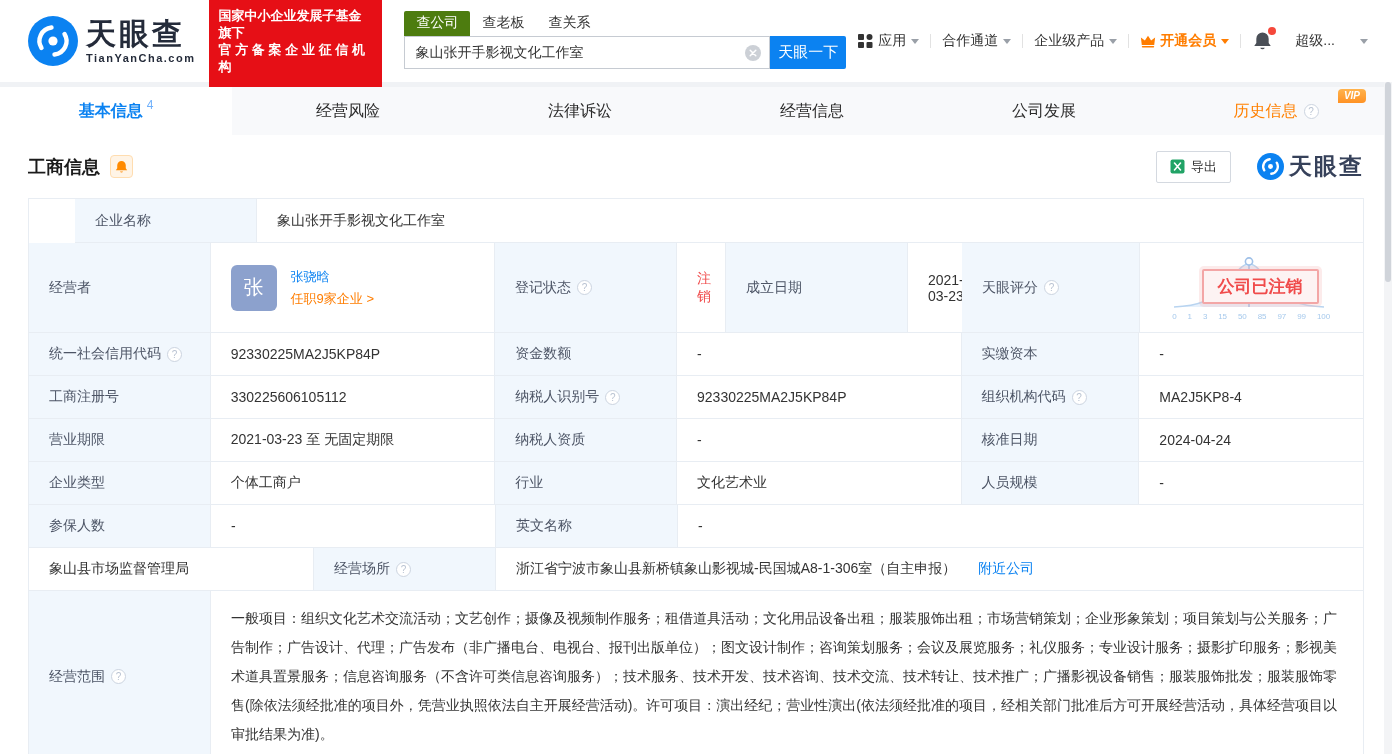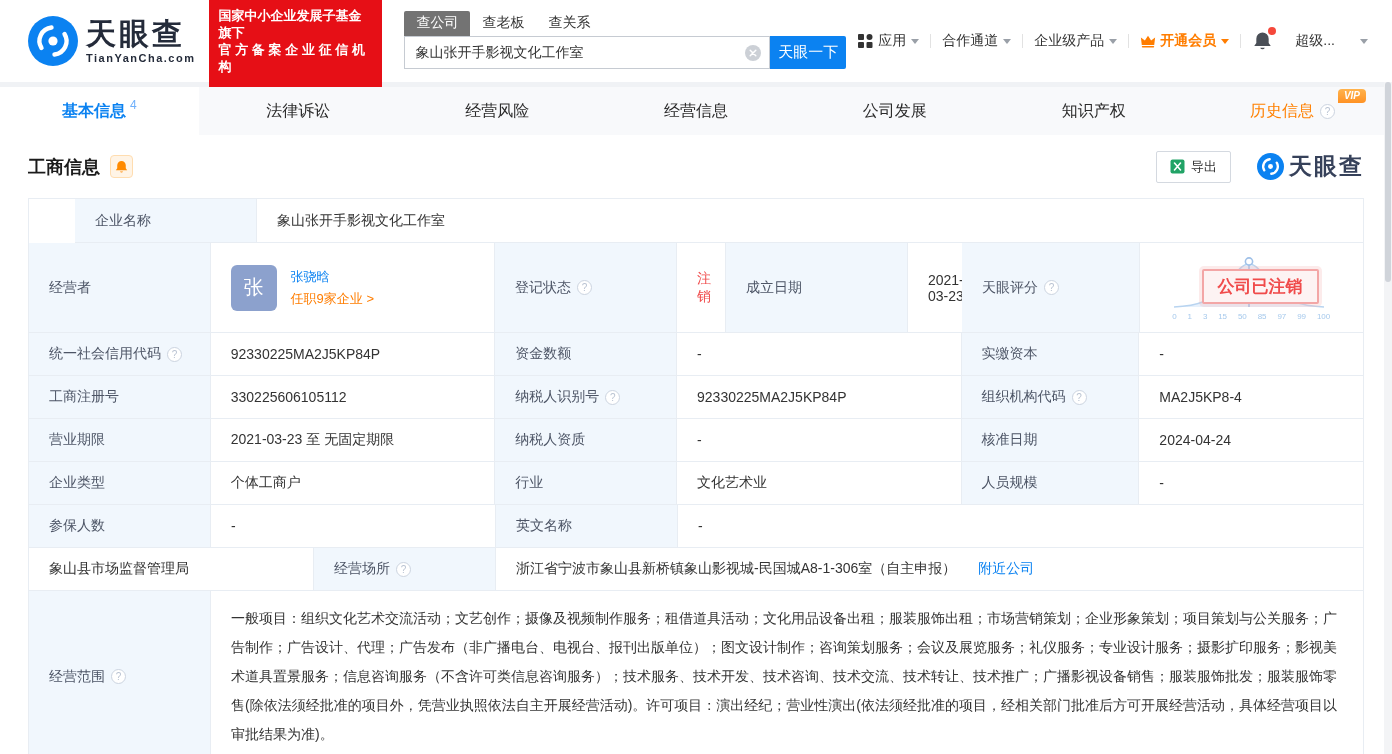--- a/index.html
+++ b/index.html
@@ -12,21 +12,21 @@
   .logo-swirl { width:50px; height:50px; }
   .logo-txt { margin-left:8px; }
   .logo-title { font-size:30px; font-weight:bold; letter-spacing:3px; color:#242b3a; line-height:30px; }
   .logo-domain { font-size:11px; font-weight:bold; letter-spacing:1.5px; color:#242b3a; margin-top:3px; }
   .gov-badge { margin-left:14px; background:#e60f16; color:#fff; font-size:13px; font-weight:bold;
     padding:12px 9px; line-height:17px; }
   .gov-badge .l2 { letter-spacing:3.7px; }
   .search-block { margin-left:22px; width:482px; }
   .search-tabs { display:flex; align-items:flex-end; height:23px; }
   .s-tab { font-size:14px; color:#333; padding:3px 12px 4px; cursor:pointer; }
-  .s-tab.active { background:#737373; color:#fff; border-radius:2px 2px 0 0; }
+  .s-tab.active { background:#4d7c0f; color:#fff; border-radius:2px 2px 0 0; }
   .search-row { display:flex; height:33px; }
   .search-box { flex:1; border:1px solid #c6cbd2; display:flex; align-items:center; padding:0 8px 0 10px; }
   .search-box input { border:none; outline:none; flex:1; font-size:14px; color:#333;
     font-family:"Liberation Sans","DejaVu Sans",sans-serif; background:transparent; }
   .clear-ic { width:16px; height:16px; flex:0 0 16px; }
   .search-btn { width:76px; background:#0b82f1; color:#fff; font-size:15px; border:none;
     cursor:pointer; border-radius:0 2px 2px 0; font-family:inherit; }
   .topnav { margin-left:auto; display:flex; align-items:center; font-size:14px; color:#333; }
   .nav-item { display:flex; align-items:center; padding:0 11px; cursor:pointer; white-space:nowrap; }
   .nav-sep { width:1px; height:14px; background:#e2e2e2; }
@@ -193,33 +193,30 @@
 </div>
 
 <div class="gapline"></div>
 
 <div class="tabbar">
   <div class="tab active">
     <span>基本信息</span>
     <span class="cnt">4</span>
   </div>
   <div class="tab">
+    <span>经营风险</span>
+  </div>
+  <div class="tab">
     <span>法律诉讼</span>
-  </div>
-  <div class="tab">
-    <span>经营风险</span>
   </div>
   <div class="tab">
     <span>经营信息</span>
   </div>
   <div class="tab">
     <span>公司发展</span>
-  </div>
-  <div class="tab">
-    <span>知识产权</span>
   </div>
   <div class="tab history">
     <span>历史信息</span>
     <span class="q-ic">?</span>
     <span class="vip-badge">VIP</span>
   </div>
 </div>
 
 <div class="section-head">
   <span class="sec-title">工商信息</span>

